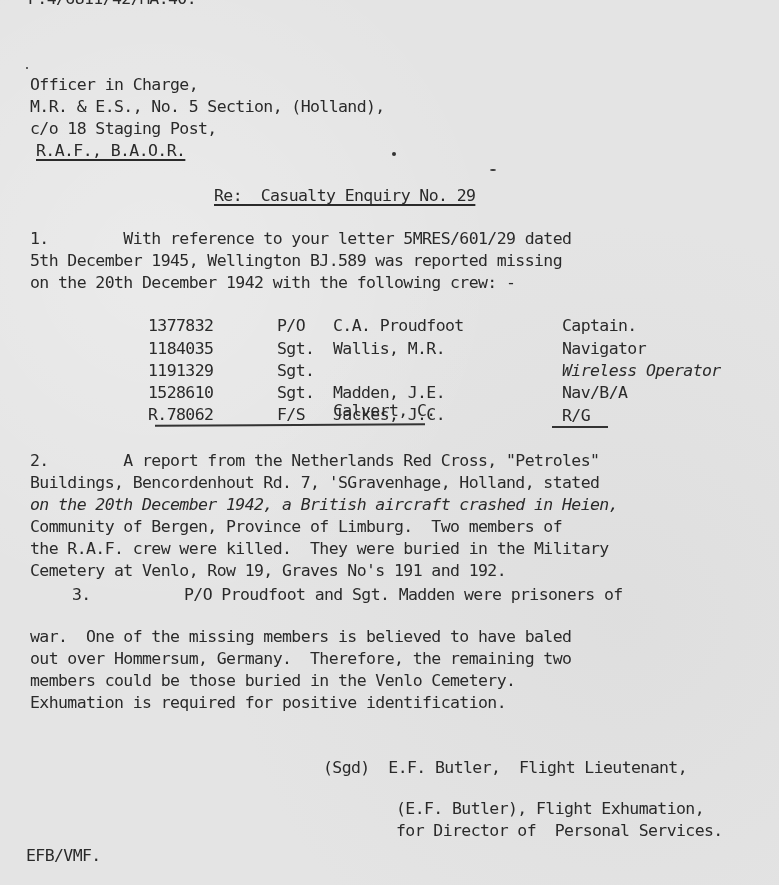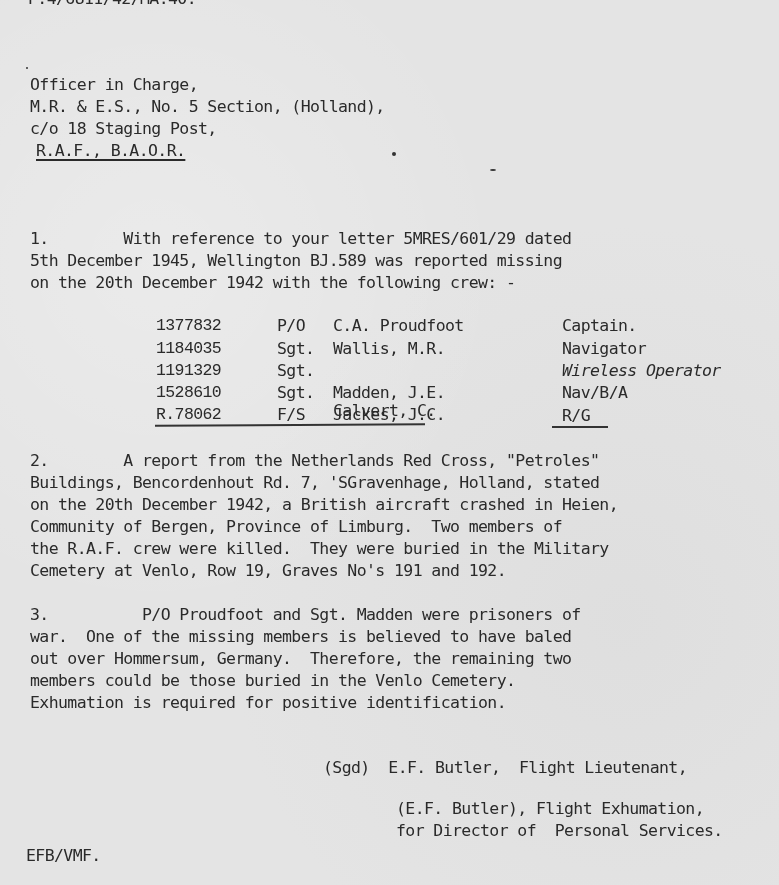--- a/index.html
+++ b/index.html
@@ -41,21 +41,21 @@
     .date {
       top: 32px;
       left: 441px;
     }
     .addr { left: 30px; }
     .subject {
       top: 185px;
       left: 214px;
     }
     .para { left: 30px; }
-    .crew-num { left: 156px; font-family: Liberation Mono, monospace; }
+    .crew-num { left: 148px; }
     .crew-rank { left: 277px; }
     .crew-name { left: 333px; }
     .crew-role { left: 562px; }
     .crew-line {
       position: absolute;
       left: 155px;
       top: 424px;
       width: 270px;
       height: 0;
       border-top: 2px solid #333;
@@ -87,20 +87,21 @@
   <div class="t ref-top">P.4/6811/42/MA.40.</div>
 
 
   <div>
     <div class="t addr" style="top:74px;">Officer in Charge,</div>
     <div class="t addr" style="top:96px;">M.R. &amp; E.S., No. 5 Section, (Holland),</div>
     <div class="t addr" style="top:118px;">c/o 18 Staging Post,</div>
     <div class="t addr u" style="top:140px; left:36px;">R.A.F., B.A.O.R.</div>
   </div>
 
+  <div class="t subject u">Re:  Casualty Enquiry No. 29</div>
 
   <div>
     <div class="t para" style="top:228px;">1.        With reference to your letter 5MRES/601/29 dated</div>
     <div class="t para" style="top:250px;">5th December 1945, Wellington BJ.589 was reported missing</div>
     <div class="t para" style="top:272px;">on the 20th December 1942 with the following crew: -</div>
   </div>
 
   <div>
     <div>
       <div class="t crew-num" style="top:315px;">1377832</div>
@@ -132,28 +133,28 @@
       <div class="t crew-name" style="top:404px;">Jackes, J.C.</div>
       <div class="t crew-role" style="top:405px;">R/G</div>
     </div>
     <div class="crew-line"></div>
     <div class="role-line"></div>
   </div>
 
   <div>
     <div class="t para" style="top:450px;text-align:center;">2.        A report from the Netherlands Red Cross, "Petroles"</div>
     <div class="t para" style="top:472px;">Buildings, Bencordenhout Rd. 7, 'SGravenhage, Holland, stated</div>
-    <div class="t para" style="top:494px;">on the 20th December 1942, a British aircraft crashed in Heien,</div>
+    <div class="t para" style="top:494px;font-style:italic;">on the 20th December 1942, a British aircraft crashed in Heien,</div>
     <div class="t para" style="top:516px;">Community of Bergen, Province of Limburg.  Two members of</div>
     <div class="t para" style="top:538px;">the R.A.F. crew were killed.  They were buried in the Military</div>
     <div class="t para" style="top:560px;">Cemetery at Venlo, Row 19, Graves No's 191 and 192.</div>
   </div>
 
   <div>
-    <div class="t para" style="top:604px;">3.          P/O Proudfoot and Sgt. Madden were prisoners of</div>
+    <div class="t para" style="top:584px;margin-left:42px;">3.          P/O Proudfoot and Sgt. Madden were prisoners of</div>
     <div class="t para" style="top:626px;">war.  One of the missing members is believed to have baled</div>
     <div class="t para" style="top:648px;">out over Hommersum, Germany.  Therefore, the remaining two</div>
     <div class="t para" style="top:670px;">members could be those buried in the Venlo Cemetery.</div>
     <div class="t para" style="top:692px;">Exhumation is required for positive identification.</div>
   </div>
 
   <div>
     <div class="t sig1">(Sgd)  E.F. Butler,  Flight Lieutenant,</div>
     <div class="t sig2">(E.F. Butler), Flight Exhumation,</div>
     <div class="t sig3">for Director of  Personal Services.</div>

